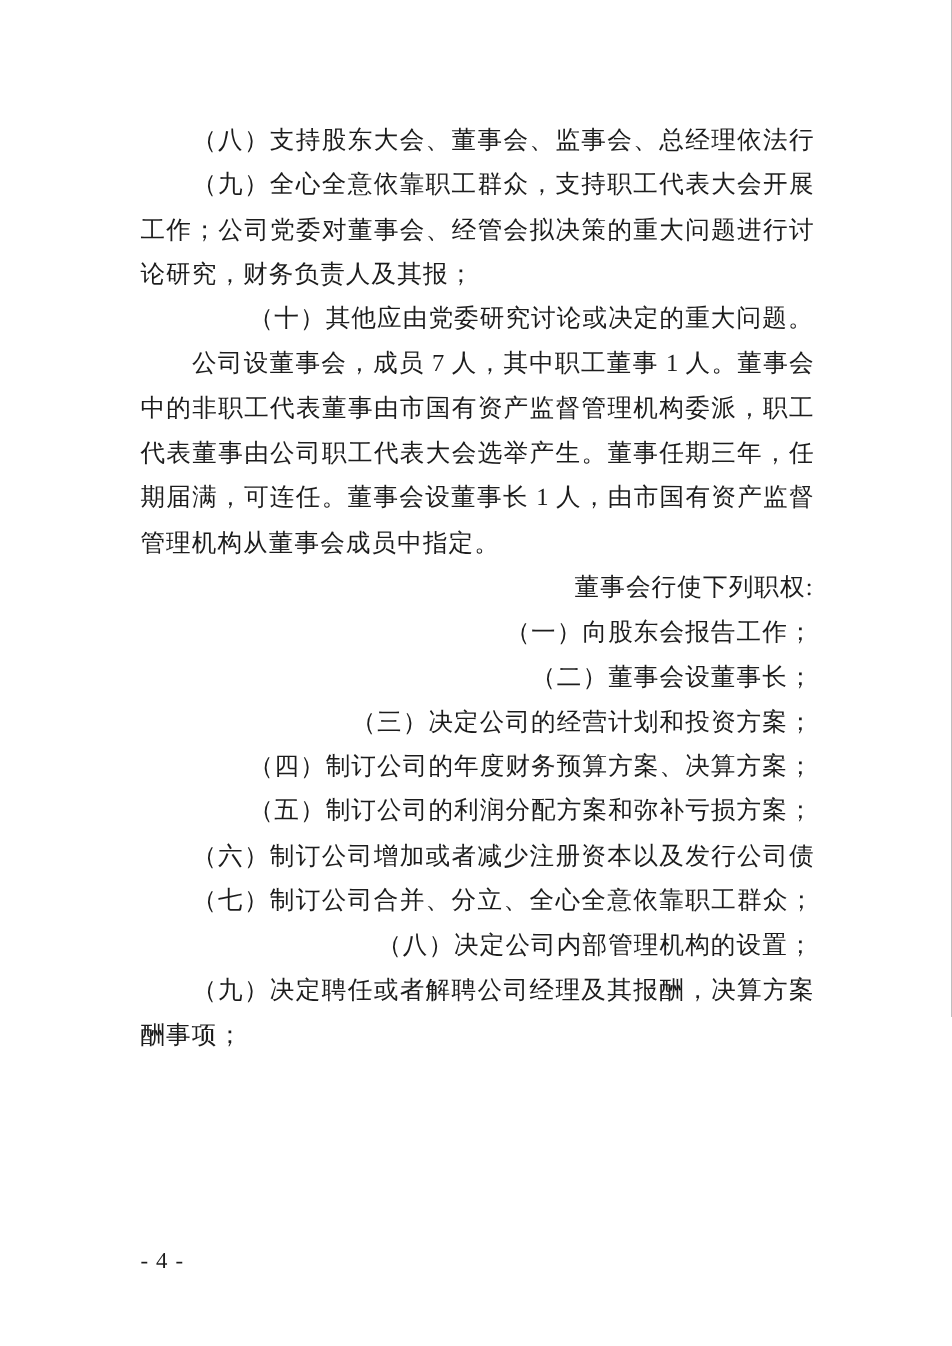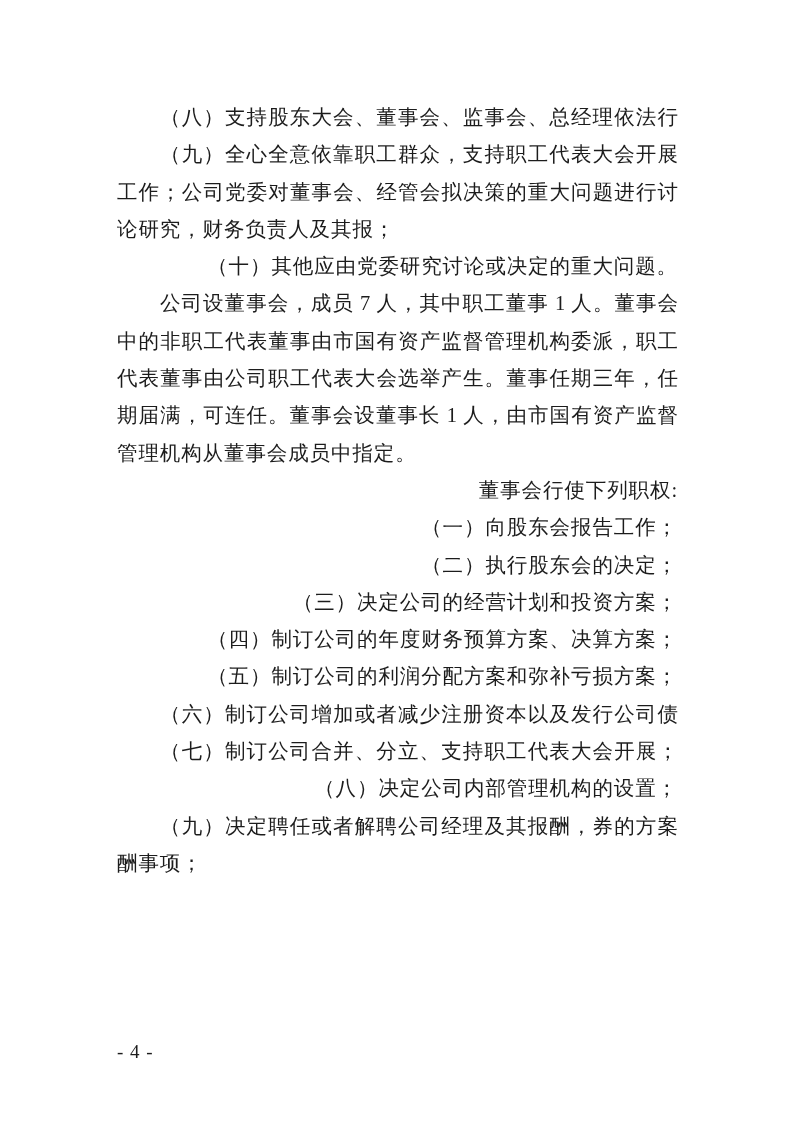--- a/index.html
+++ b/index.html
@@ -59,24 +59,24 @@
     <div class="line fill">工作；公司党委对董事会、经管会拟决策的重大问题进行讨</div>
     <div class="line">论研究，财务负责人及其报；</div>
     <div class="line indent">（十）其他应由党委研究讨论或决定的重大问题。</div>
     <div class="line indent fill">公司设董事会，成员 7 人，其中职工董事 1 人。董事会</div>
     <div class="line fill">中的非职工代表董事由市国有资产监督管理机构委派，职工</div>
     <div class="line fill">代表董事由公司职工代表大会选举产生。董事任期三年，任</div>
     <div class="line fill">期届满，可连任。董事会设董事长 1 人，由市国有资产监督</div>
     <div class="line">管理机构从董事会成员中指定。</div>
     <div class="line indent">董事会行使下列职权:</div>
     <div class="line indent">（一）向股东会报告工作；</div>
-    <div class="line indent">（二）执行股东会的决定；</div>
+    <div class="line indent">（二）董事会设董事长；</div>
     <div class="line indent">（三）决定公司的经营计划和投资方案；</div>
     <div class="line indent">（四）制订公司的年度财务预算方案、决算方案；</div>
     <div class="line indent">（五）制订公司的利润分配方案和弥补亏损方案；</div>
     <div class="line indent fill">（六）制订公司增加或者减少注册资本以及发行公司债</div>
-    <div class="line indent fill">（七）制订公司合并、分立、支持职工代表大会开展；</div>
+    <div class="line indent fill">（七）制订公司合并、分立、全心全意依靠职工群众；</div>
     <div class="line indent">（八）决定公司内部管理机构的设置；</div>
-    <div class="line indent fill">（九）决定聘任或者解聘公司经理及其报酬，券的方案</div>
+    <div class="line indent fill">（九）决定聘任或者解聘公司经理及其报酬，决算方案</div>
     <div class="line">酬事项；</div>
   </div>
   <div class="page-number">- 4 -</div>
 </div>
 
 </body></html>

